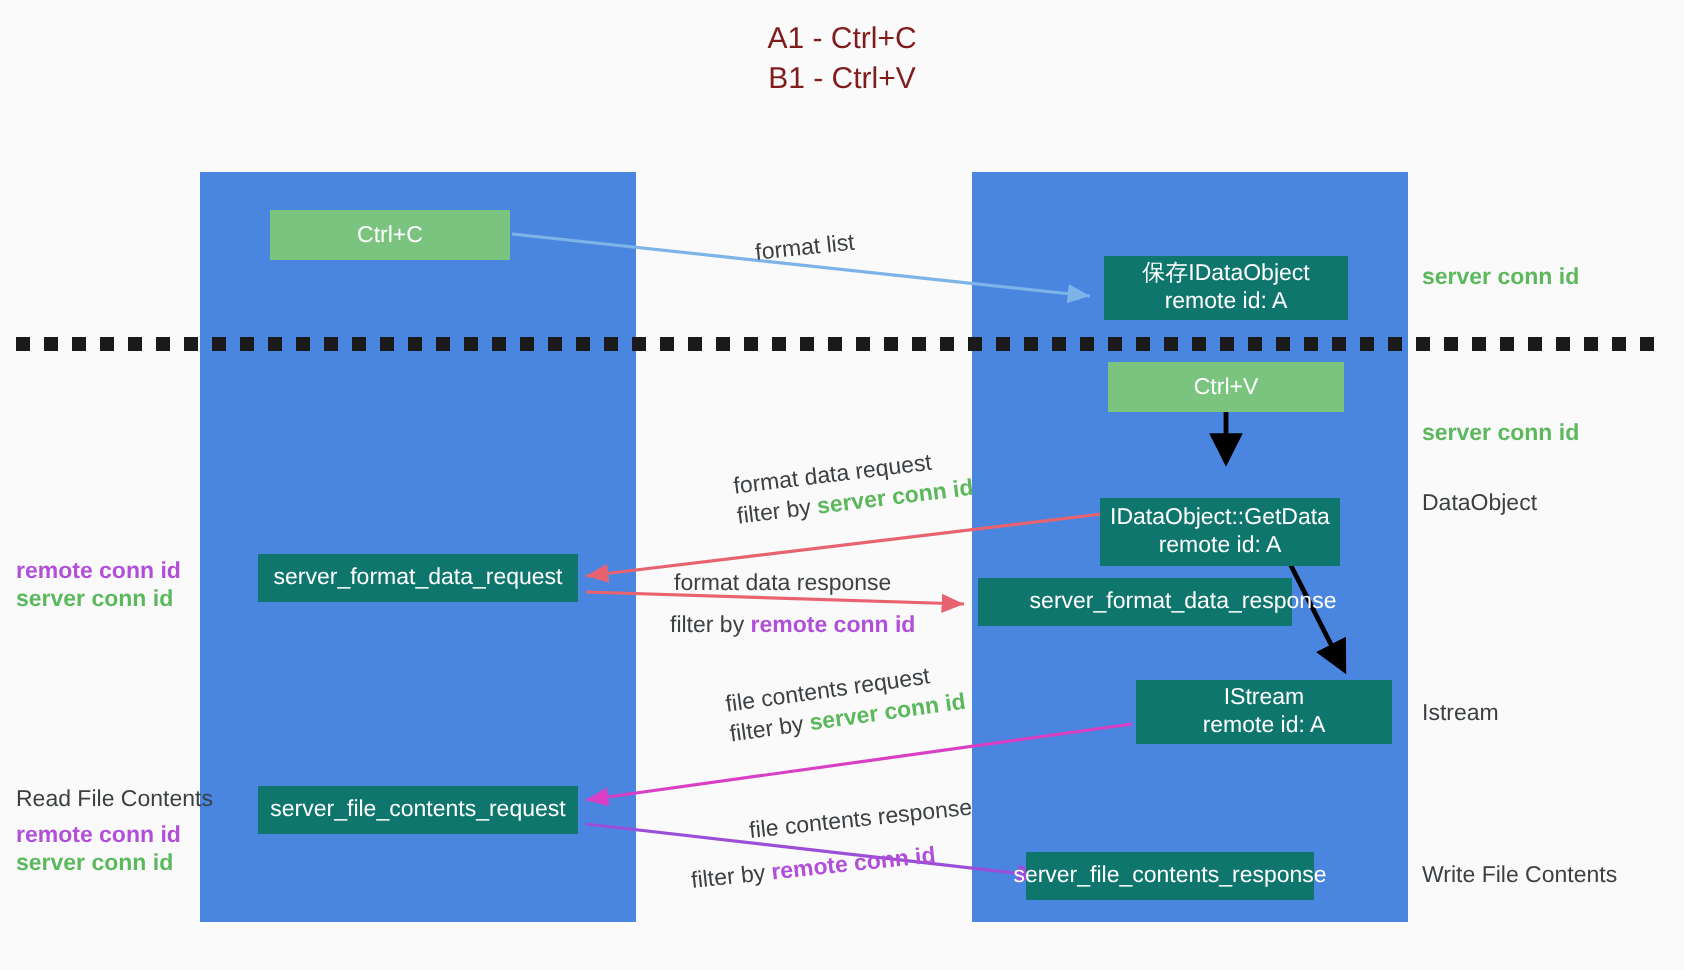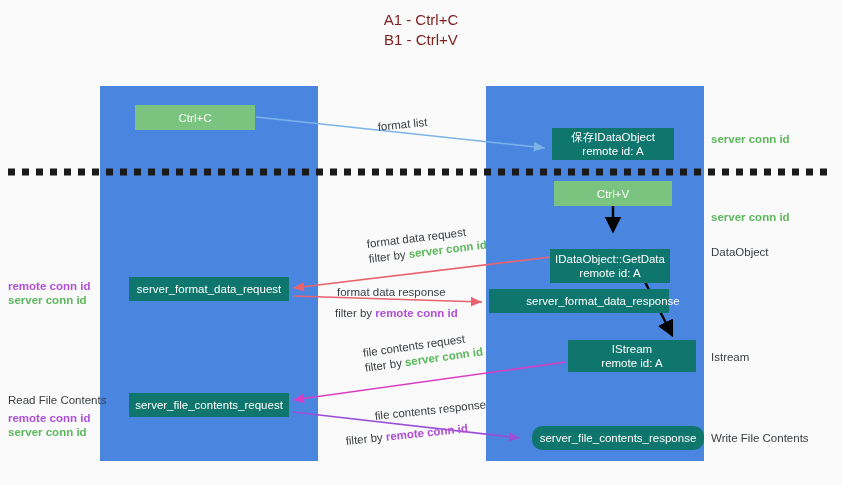--- a/index.html
+++ b/index.html
@@ -102,30 +102,30 @@
 
   <div class="box green" style="left:554px;top:181px;width:118px;height:25px;">
     <span>Ctrl+V</span>
   </div>
 
   <div class="box orange" style="left:550px;top:237px;width:120px;height:34px;margin-top:12px;">
     <span>IDataObject::GetData</span>
     <span>remote id: A</span>
   </div>
 
-  <div class="box orange" style="left:489px;top:289px;width:180px;height:24px;padding-left:48px;">
+  <div class="box orange" style="left:489px;top:289px;width:157px;height:24px;padding-left:48px;">
     <span>server_format_data_response</span>
   </div>
 
   <div class="box orange" style="left:568px;top:340px;width:128px;height:32px;">
     <span>IStream</span>
     <span>remote id: A</span>
   </div>
 
-  <div class="box orange" style="left:532px;top:426px;width:172px;height:24px;border-radius:10px;">
+  <div class="box orange" style="left:513px;top:426px;width:144px;height:24px;">
     <span>server_file_contents_response</span>
   </div>
 
   <div class="lbl green" style="left:711px;top:132px;">server conn id</div>
   <div class="lbl green" style="left:711px;top:210px;">server conn id</div>
   <div class="lbl plain" style="left:711px;top:245px;">DataObject</div>
   <div class="lbl plain" style="left:711px;top:350px;">Istream</div>
   <div class="lbl plain" style="left:711px;top:431px;text-align:right;">Write File Contents</div>
 
   <div class="stack" style="left:8px;top:279px;">

